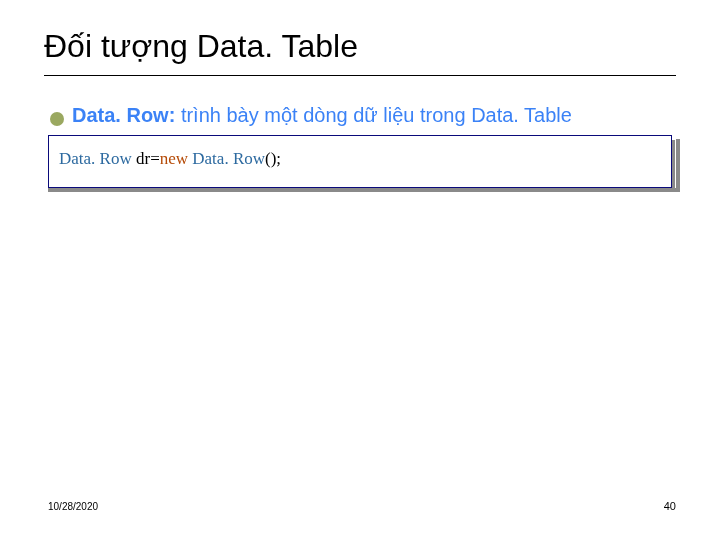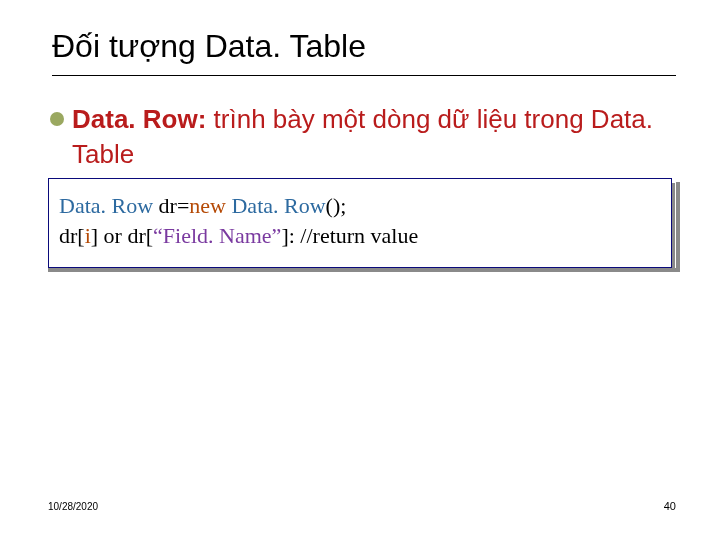--- a/index.html
+++ b/index.html
@@ -17,40 +17,39 @@
     padding: 28px 44px 0 44px;
     position: relative;
   }
   .title {
     font-size: 32px;
     font-weight: 400;
     color: #000;
     padding-bottom: 10px;
     border-bottom: 1.5px solid #000;
     margin-bottom: 26px;
-    margin-left: 8px;
   }
   .bullet-row {
     display: flex;
     align-items: flex-start;
     margin-left: 6px;
     margin-bottom: 6px;
   }
   .circle-bullet {
     width: 14px;
     height: 14px;
     border-radius: 50%;
     background: #9aa860;
     flex-shrink: 0;
     margin-top: 10px;
     margin-right: 8px;
   }
   .bullet-text {
-    font-size: 26px;
-    color: #b91c1c;
+    font-size: 20px;
+    color: #3b82f6;
     line-height: 1.35;
   }
   .bullet-strong { font-weight: 700; }
   .sub-row {
     display: flex;
     align-items: flex-start;
     margin-left: 44px;
     margin-top: 6px;
     margin-bottom: 22px;
   }
@@ -88,21 +87,21 @@
   }
   .code-shadow {
     position: absolute;
     background: #8a8a8a;
   }
   .code-wrap { position: relative; }
   .shadow-r { top: 4px; right: -4px; width: 4px; bottom: -4px; }
   .shadow-b { left: 4px; bottom: -4px; height: 4px; right: -4px; }
   .code-line {
     font-family: "Times New Roman", Times, serif;
-    font-size: 22px;
+    font-size: 17px;
     line-height: 1.35;
     color: #000;
   }
   .kw-type { color: #2d6aa0; }
   .kw-new { color: #b54a06; }
   .kw-idx { color: #b54a06; }
   .kw-str { color: #7a3aa0; }
   .footer-date {
     position: absolute;
     left: 48px;
@@ -131,23 +130,20 @@
       <span class="bullet-strong">Data. Row:</span><span> trình bày một dòng dữ liệu trong Data. Table</span>
     </div>
   </div>
 
 
   <div class="code-wrap">
     <div class="code-box">
       <div class="code-line">
         <span class="kw-type">Data. Row</span><span> dr=</span><span class="kw-new">new</span><span class="kw-type"> Data. Row</span><span>();</span>
       </div>
-      <div class="code-line">
-        <span>dr[</span><span class="kw-idx">i</span><span>] or dr[</span><span class="kw-str">“Field. Name”</span><span>]: //return value</span>
-      </div>
     </div>
     <div class="code-shadow shadow-r"></div>
     <div class="code-shadow shadow-b"></div>
   </div>
 
   <div class="footer-date">10/28/2020</div>
   <div class="footer-page">40</div>
 
 </div>
 

